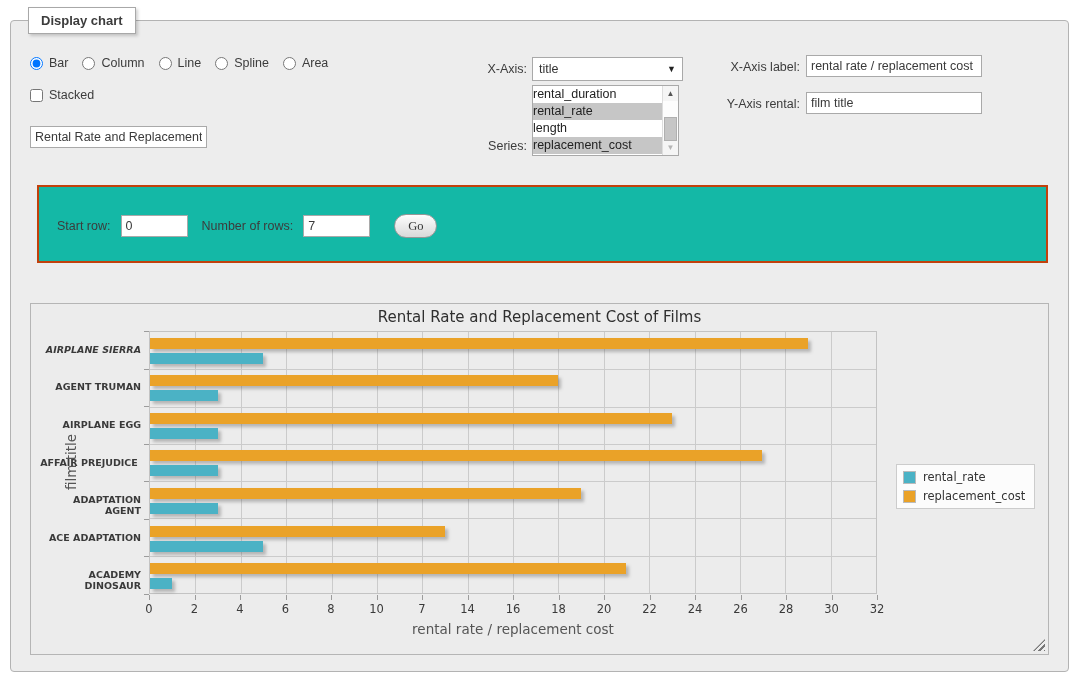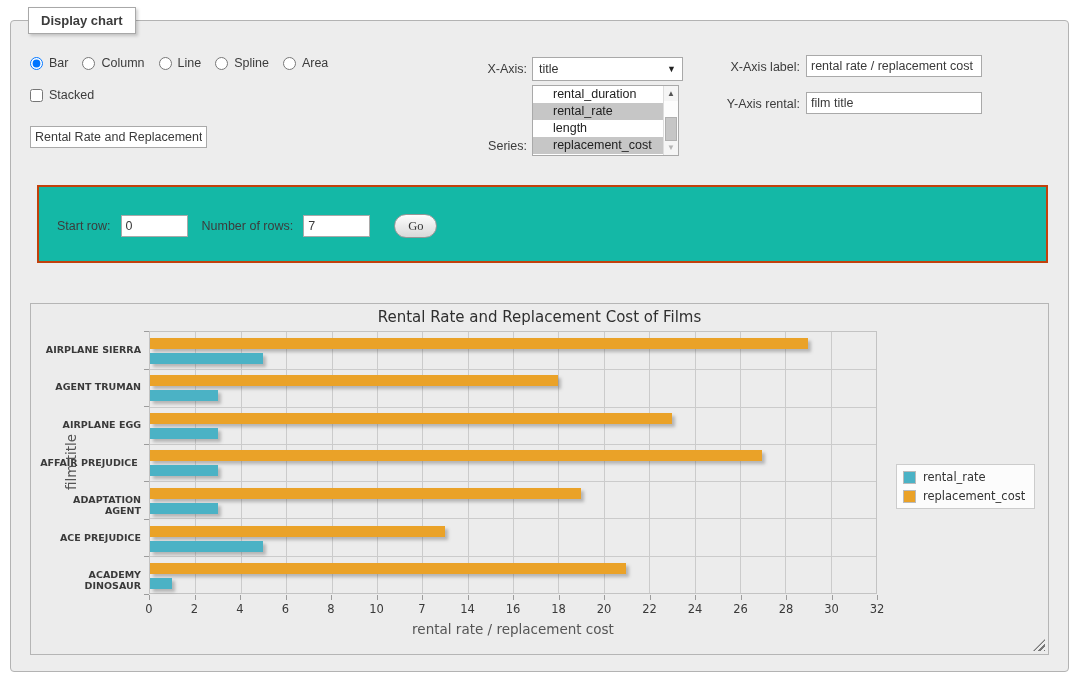--- a/index.html
+++ b/index.html
@@ -27,21 +27,21 @@
   .xlabel-txt { left:700px; top:60px; width:100px; }
   .ylabel-txt { left:700px; top:97px; width:100px; }
 
   .fake-select { position:absolute; left:532px; top:57px; width:151px; height:24px; background:#fff;
                  border:1px solid #a9a9a9; display:flex; align-items:center; padding:0 6px; color:#333; }
   .fake-select .arrow { margin-left:auto; font-size:9px; color:#222; }
 
   .series-list { position:absolute; left:532px; top:85px; width:147px; height:71px; background:#fff;
                  border:1px solid #a9a9a9; display:flex; }
   .series-items { flex:1 1 auto; overflow:hidden; }
-  .series-items .opt { height:17px; line-height:17px; padding:0 20px; color:#222; white-space:nowrap; }
+  .series-items .opt { height:17px; line-height:17px; padding:0 0; color:#222; white-space:nowrap; }
   .series-items .opt.selected { background:#c6c6c6; }
   .sb { width:16px; background:#f2f2f2; border-left:1px solid #ddd; display:flex; flex-direction:column; }
   .sb .btn { height:15px; font-size:8px; color:#555; display:flex; align-items:center; justify-content:center; background:#f5f5f5; }
   .sb .btn.down { color:#b5b5b5; }
   .sb .track { flex:1; position:relative; background:#fdfdfd; }
   .sb .thumb { position:absolute; left:1px; right:1px; top:42%; height:24px; background:#c6c6c6; border:1px solid #b0b0b0; }
 
   .axis-input { position:absolute; width:176px; }
   .xaxis-input { left:806px; top:55px; }
   .yaxis-input { left:806px; top:92px; }
@@ -209,26 +209,26 @@
       <div class="leg-row">
         <div class="leg-swatch" style="background: rgb(75, 178, 197);"></div>
         <span>rental_rate</span>
       </div>
       <div class="leg-row">
         <div class="leg-swatch" style="background: rgb(234, 162, 40);"></div>
         <span>replacement_cost</span>
       </div>
     </div>
   <div class="resize-handle"></div>
-<div class="ylab" style="left: 6px; top: 39.7857px;">AIRPLANE SIERRA</div>
+<div class="ylab" style="left: 6px; top: 39.7857px; font-style: italic;">AIRPLANE SIERRA</div>
     <div class="ylab" style="left: 6px; top: 77.3571px;">AGENT TRUMAN</div>
     <div class="ylab" style="left: 6px; top: 114.929px;">AIRPLANE EGG</div>
     <div class="ylab" style="left: 6px; top: 152.5px; text-align: center;">AFFAIR PREJUDICE</div>
     <div class="ylab" style="left: 6px; top: 190.071px;">ADAPTATION AGENT</div>
-    <div class="ylab" style="left: 6px; top: 227.643px;">ACE PREJUDICE</div>
+    <div class="ylab" style="left: 6px; top: 227.643px;">ACE ADAPTATION</div>
     <div class="ylab" style="left: 6px; top: 265.214px;">ACADEMY DINOSAUR</div>
     <div class="ytick" style="left: 113px; top: 27px;"></div>
     <div class="ytick" style="left: 113px; top: 64.5714px;"></div>
     <div class="ytick" style="left: 113px; top: 102.143px;"></div>
     <div class="ytick" style="left: 113px; top: 139.714px;"></div>
     <div class="ytick" style="left: 113px; top: 177.286px;"></div>
     <div class="ytick" style="left: 113px; top: 214.857px;"></div>
     <div class="ytick" style="left: 113px; top: 252.429px;"></div>
     <div class="ytick" style="left: 113px; top: 290px;"></div>
     <div class="xtickmark" style="left: 118px; top: 291px;"></div>

